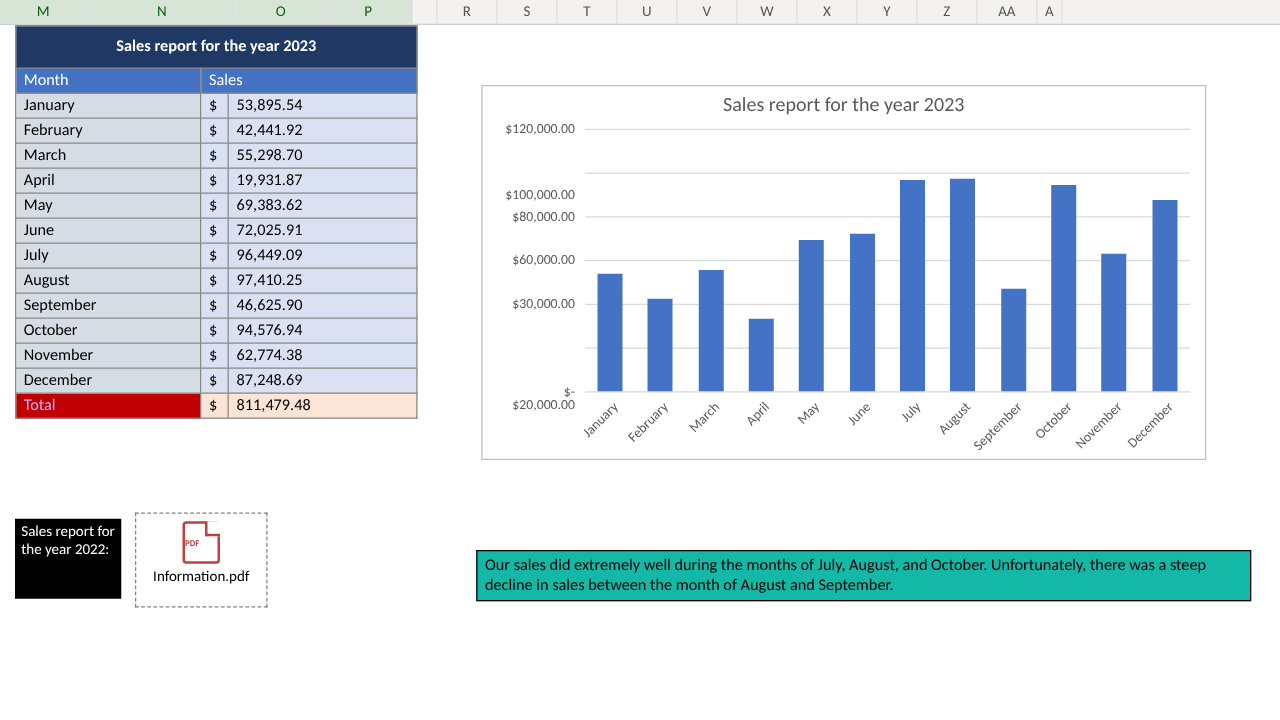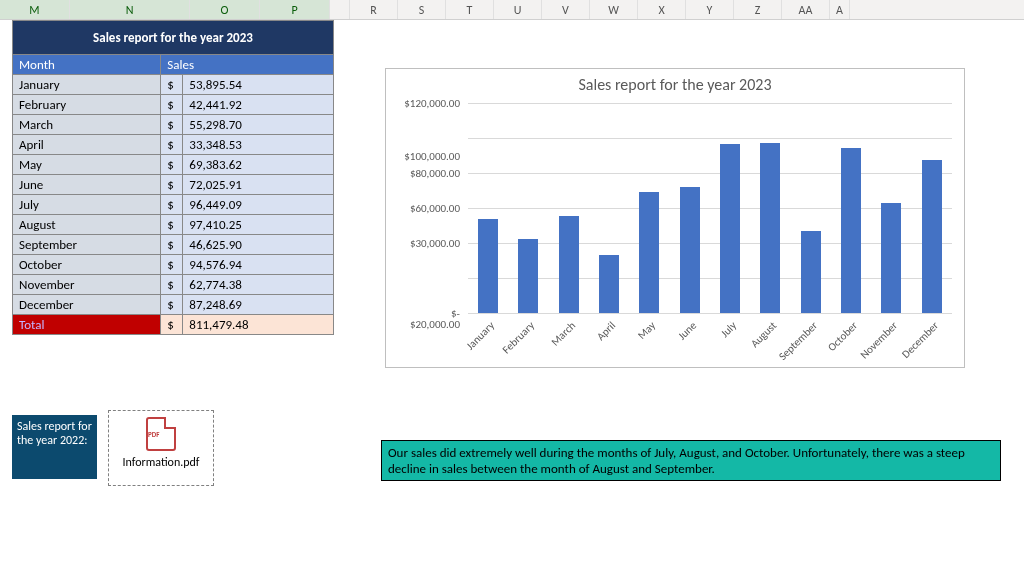--- a/index.html
+++ b/index.html
@@ -138,21 +138,21 @@
     white-space: nowrap;
     margin-top: 6px;
   }
   
   .prior {
     position: absolute;
     left: 12px;
     top: 415px;
     width: 85px;
     height: 64px;
-    background: #0c4a6e;
+    background: #000000;
     color: #fff;
     font-size: 12px;
     padding: 4px 5px;
     line-height: 1.2;
   }
   
   .pdf-obj {
     position: absolute;
     left: 108px;
     top: 410px;
@@ -241,21 +241,21 @@
           <td class="val">42,441.92</td>
         </tr>
         <tr>
           <td class="month">March</td>
           <td class="cur">$</td>
           <td class="val">55,298.70</td>
         </tr>
         <tr>
           <td class="month">April</td>
           <td class="cur">$</td>
-          <td class="val">33,348.53</td>
+          <td class="val">19,931.87</td>
         </tr>
         <tr>
           <td class="month">May</td>
           <td class="cur">$</td>
           <td class="val">69,383.62</td>
         </tr>
         <tr>
           <td class="month">June</td>
           <td class="cur">$</td>
           <td class="val">72,025.91</td>

